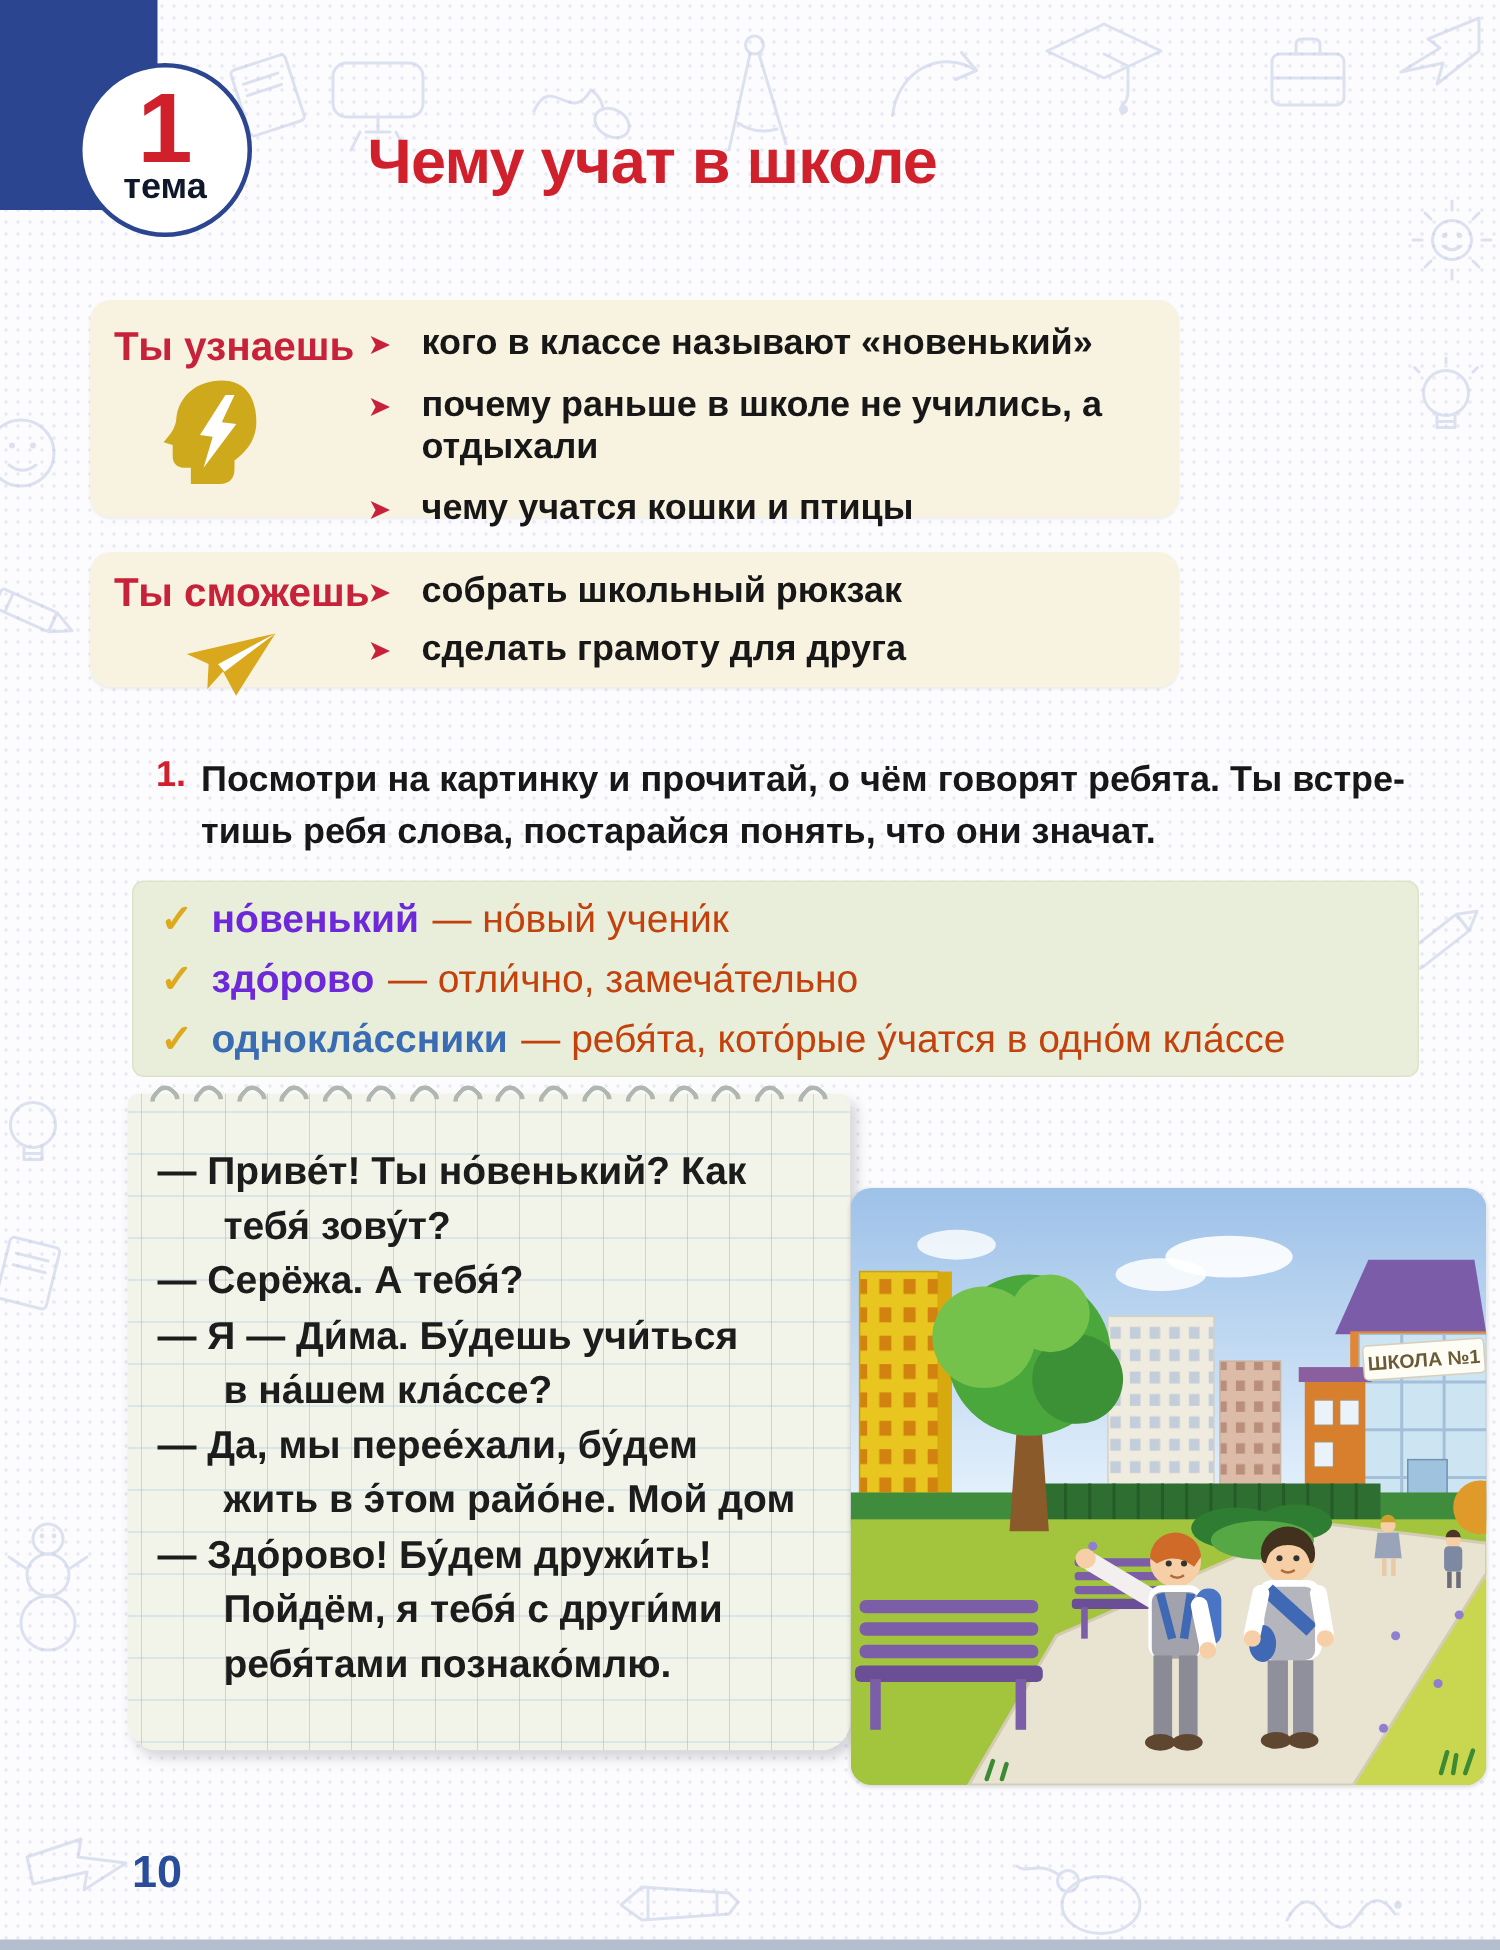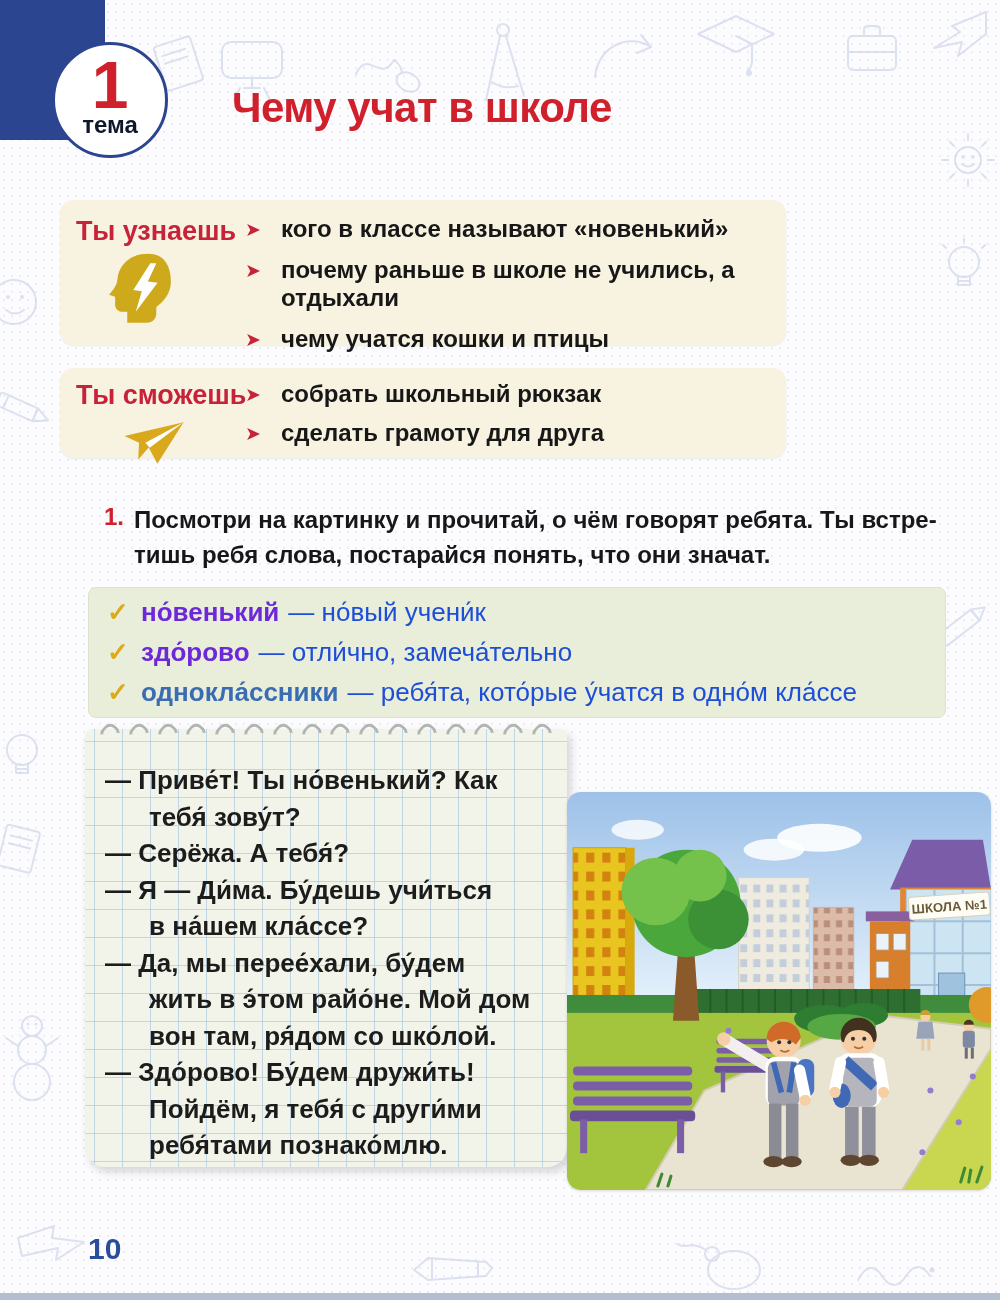--- a/index.html
+++ b/index.html
@@ -15,21 +15,21 @@
   .doodle svg{stroke:#c3cbe4;fill:none;stroke-width:2;stroke-linecap:round;stroke-linejoin:round;}
   .doodle .fillDot{fill:#c3cbe4;stroke:none;}
 
   
   .corner-blue{position:absolute;left:0;top:0;width:105px;height:140px;background:#2b4590;}
   .theme-circle{position:absolute;left:52px;top:42px;width:116px;height:116px;background:#fff;
        border:3px solid #2b4590;border-radius:50%;display:flex;flex-direction:column;
        align-items:center;justify-content:center;box-sizing:border-box;}
   .theme-num{color:#d0202c;font-size:66px;font-weight:700;line-height:.85;margin-top:-4px;}
   .theme-label{color:#0f172a;font-size:24px;font-weight:700;margin-top:-2px;}
-  .page-title{position:absolute;left:232px;top:84px;margin:0;color:#d0202c;
+  .page-title{position:absolute;left:245px;top:84px;margin:0;color:#d0202c;
        font-size:42px;font-weight:700;letter-spacing:-0.5px;}
 
   
   .cream-box{position:absolute;left:60px;width:726px;background:#f8f3e1;border-radius:14px;
        box-shadow:0 1px 2px rgba(0,0,0,.07);}
   #know-box{top:200px;height:145px;}
   #can-box{top:368px;height:90px;}
   .box-label{position:absolute;left:16px;top:16px;color:#c8223a;font-size:27px;font-weight:700;}
   #can-box .box-label{top:12px;}
   .box-icon{position:absolute;}
@@ -47,21 +47,21 @@
   .ex-line{color:#171717;font-size:24px;font-weight:700;line-height:1.45;}
 
   
   .vocab-box{position:absolute;left:88px;top:587px;width:858px;height:131px;background:#e9eeda;
        border:1px solid #dde3c9;border-radius:8px;box-sizing:border-box;
        display:flex;flex-direction:column;justify-content:center;gap:9px;padding:8px 18px;}
   .vocab-row{display:flex;align-items:baseline;}
   .check{color:#dfa91e;font-size:26px;font-weight:700;width:34px;flex:none;}
   .v-word{color:#6d28d9;font-size:26px;font-weight:700;}
   .v-word.blue{color:#3a6cb4;}
-  .v-def{color:#1d4ed8;font-size:26px;font-weight:400;margin-left:9px;}
+  .v-def{color:#c2410c;font-size:26px;font-weight:400;margin-left:9px;}
 
   
   .notebook{position:absolute;left:85px;top:729px;width:482px;height:438px;background:#f3f4e9;
        background-image:linear-gradient(rgba(150,190,225,.55) 1px,transparent 1px),
                         linear-gradient(90deg,rgba(150,190,225,.55) 1px,transparent 1px);
        background-size:28px 28px;background-position:9px 12px;
        border-radius:8px 8px 20px 20px;box-shadow:4px 5px 8px rgba(100,100,110,.25);}
   .hooks{position:absolute;top:-5px;left:16px;right:16px;display:flex;justify-content:space-between;}
   .hook{width:12px;height:13px;border:3px solid #b0b6b0;border-right-color:transparent;
        border-bottom-color:transparent;border-radius:8px 8px 0 8px;transform:rotate(42deg);}
@@ -304,21 +304,20 @@
         <span class="hook"></span>
     </div>
     <div class="dlg">
       <div class="dlg-line">— Приве́т! Ты но́венький? Как</div>
       <div class="dlg-line cont">тебя́ зову́т?</div>
       <div class="dlg-line">— Серёжа. А тебя́?</div>
       <div class="dlg-line">— Я — Ди́ма. Бу́дешь учи́ться</div>
       <div class="dlg-line cont">в на́шем кла́ссе?</div>
       <div class="dlg-line">— Да, мы перее́хали, бу́дем</div>
       <div class="dlg-line cont">жить в э́том райо́не. Мой дом</div>
-      <div class="dlg-line cont">вон там, ря́дом со шко́лой.</div>
       <div class="dlg-line">— Здо́рово! Бу́дем дружи́ть!</div>
       <div class="dlg-line cont">Пойдём, я тебя́ с други́ми</div>
       <div class="dlg-line cont">ребя́тами познако́млю.</div>
     </div>
   </div>
 
   <div class="illustration">
     <svg width="424" height="398" viewBox="0 0 420 400" preserveAspectRatio="none">
       <defs>
         <linearGradient id="sky" x1="0" y1="0" x2="0" y2="1">

